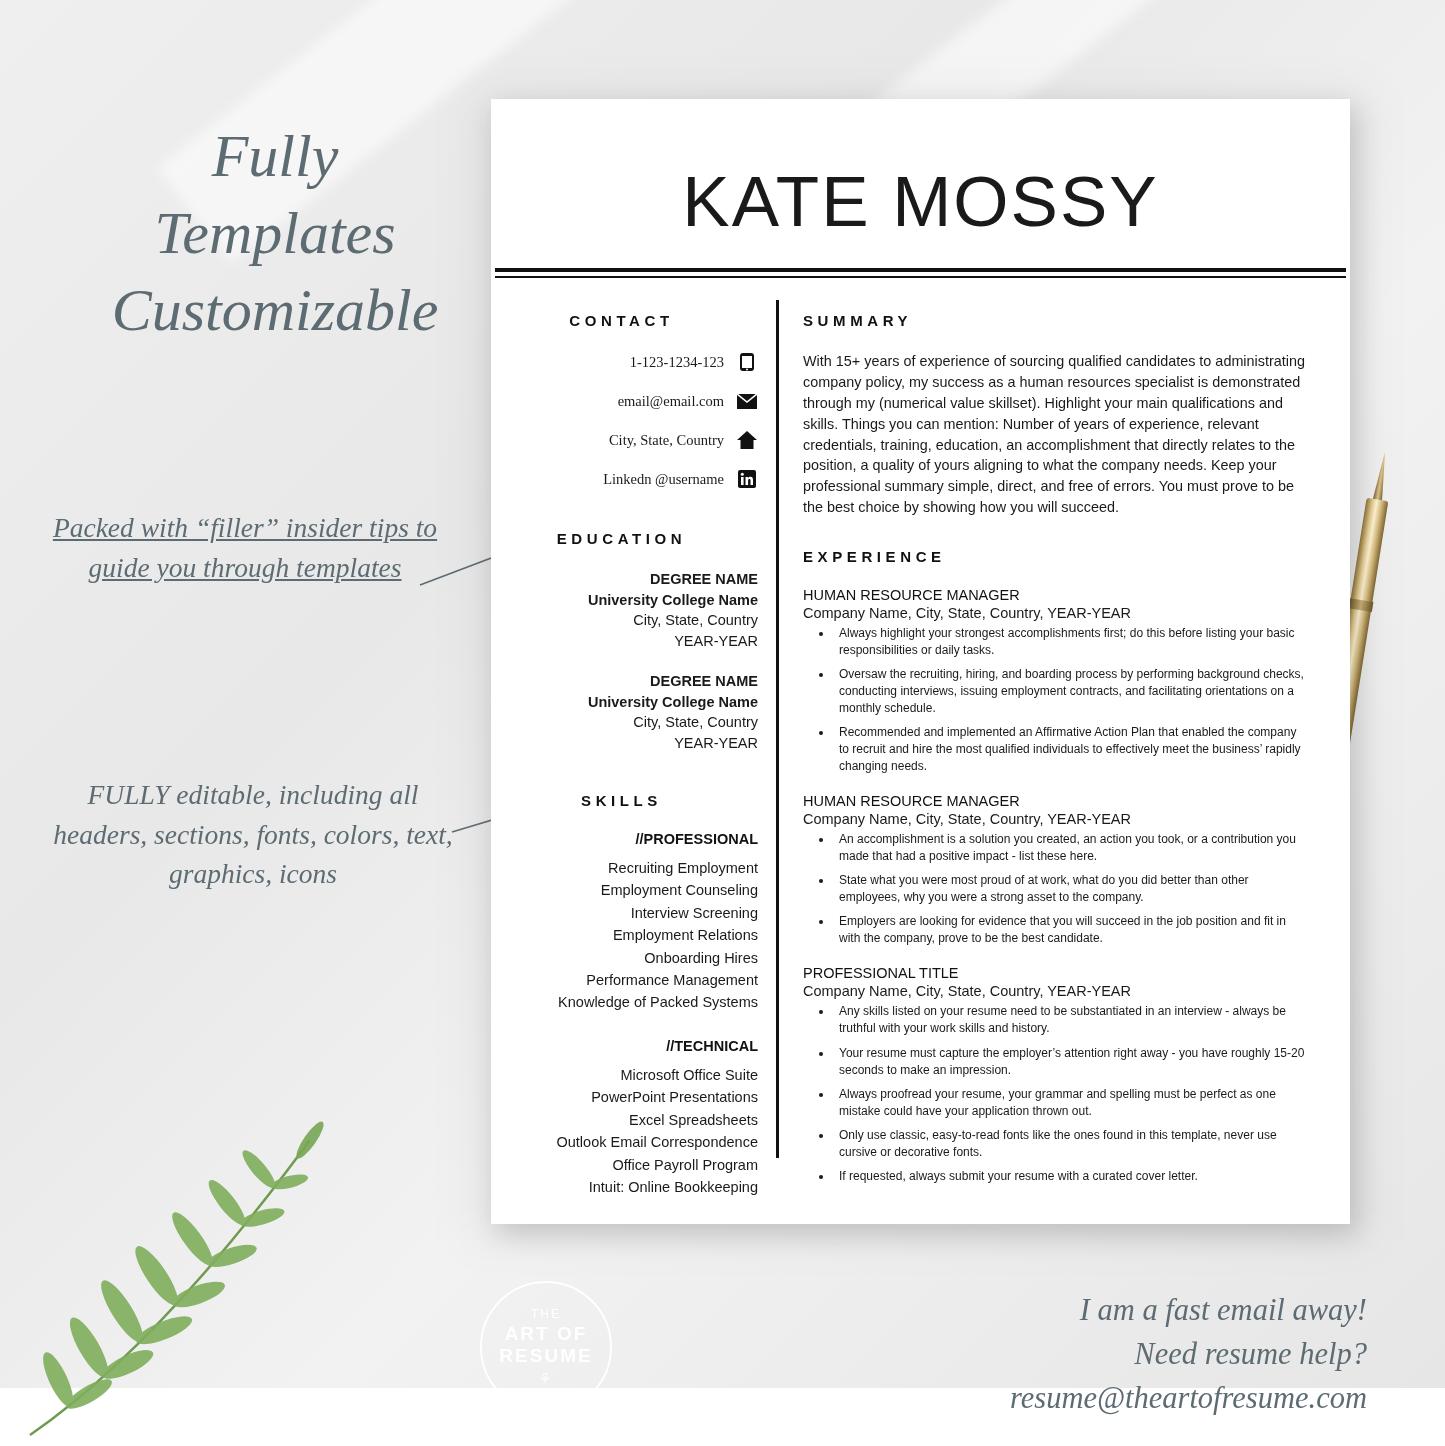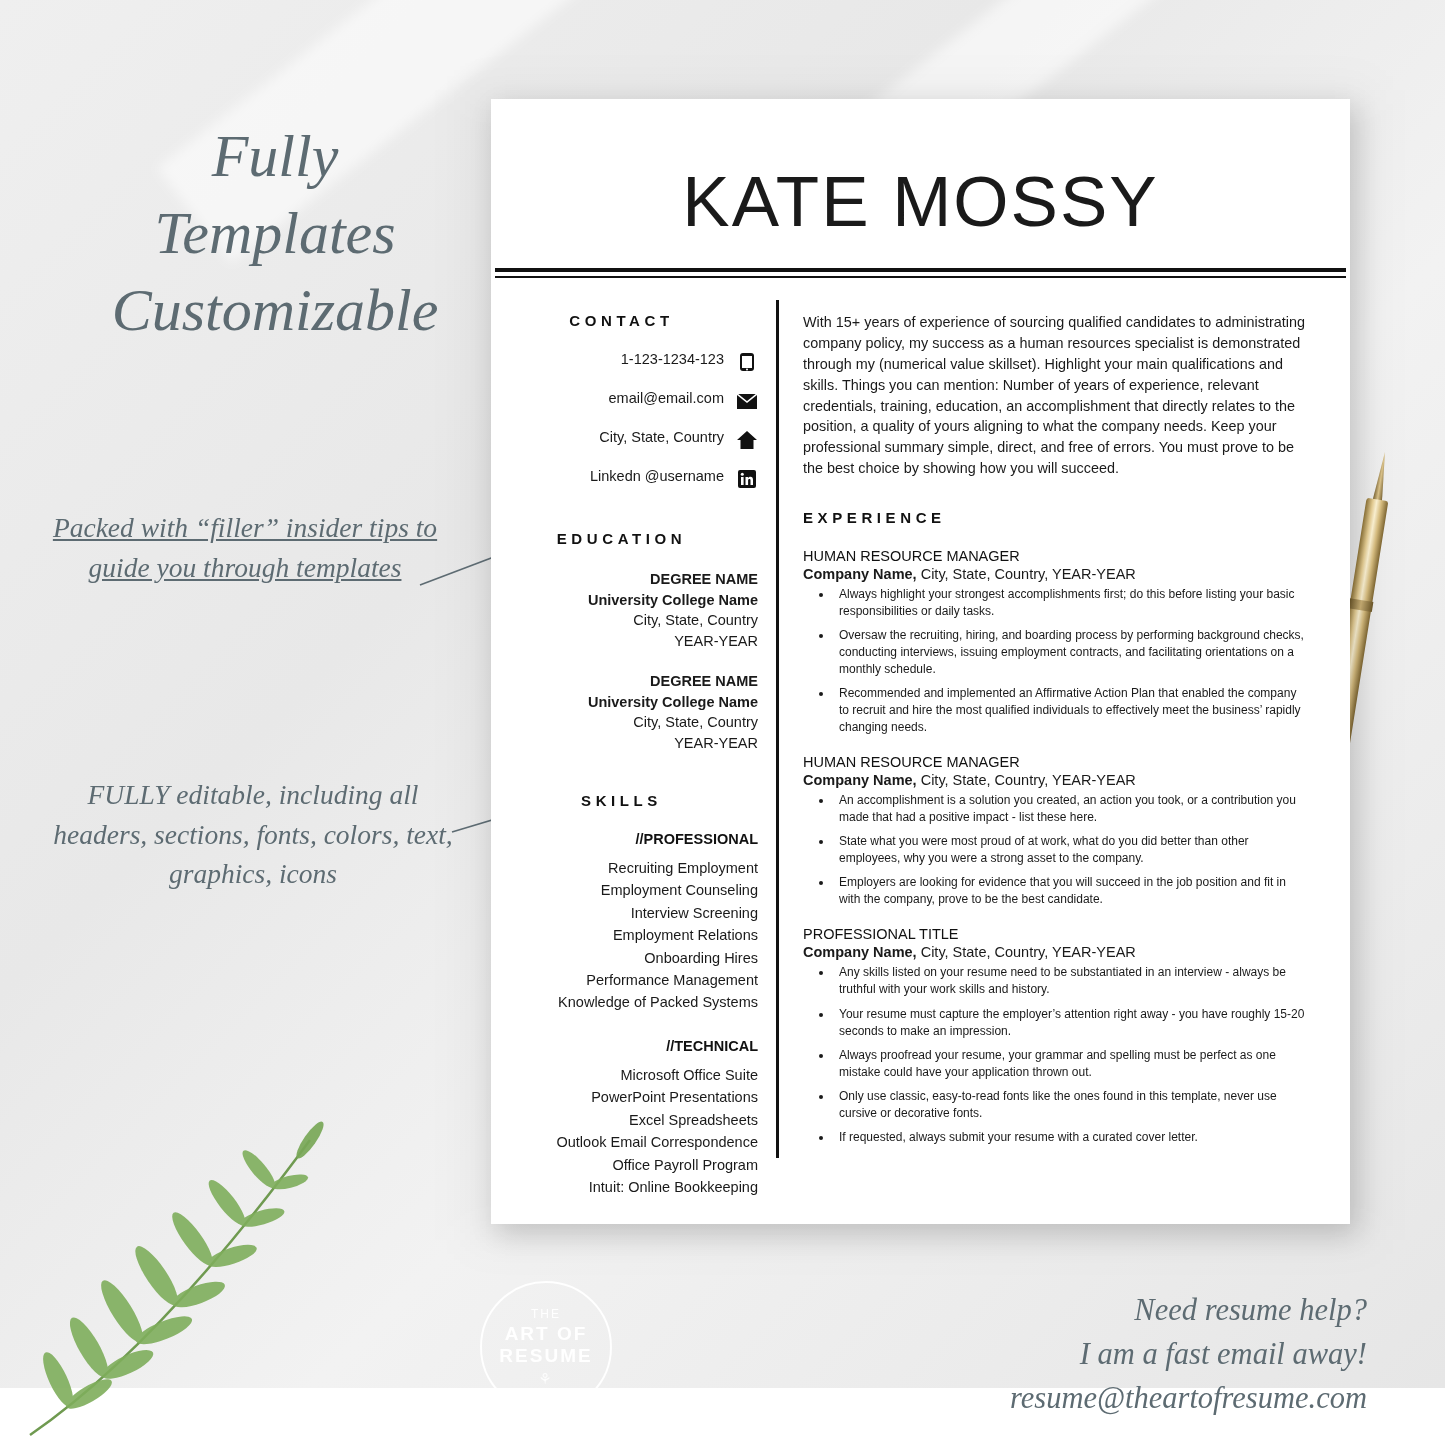--- a/index.html
+++ b/index.html
@@ -122,42 +122,42 @@
   .sec-head {
     font-size: 15px;
     font-weight: 700;
     letter-spacing: 4.6px;
     color: #111;
     margin-bottom: 22px;
   }
   .col-left .sec-head { text-align: center; padding-right: 6px; }
 
   .contact-row {
-    display: flex; justify-content: flex-end;
-    gap: 12px; margin-bottom: 17px;
+    display: flex; align-items: center; justify-content: flex-end;
+    gap: 12px; margin-bottom: 17px; font-family: Liberation Serif, serif;
   }
   .contact-row .txt { font-size: 14.5px; color: #1a1a1a; }
   .ico {
     width: 22px; height: 22px; display: inline-flex; align-items: center; justify-content: center;
     color: #111;
   }
   .ico svg { display: block; }
 
   .edu-block { margin-bottom: 20px; font-size: 14.5px; line-height: 1.42; color: #1a1a1a; }
   .edu-block .d { font-weight: 700; }
   .edu-block .u { font-weight: 700; }
 
   .skill-cat {
     font-size: 14.5px; font-weight: 700; color: #111; margin: 18px 0 10px 0;
   }
   .skill-item { font-size: 14.5px; color: #1a1a1a; line-height: 1.55; }
 
   .job-title { font-size: 14.5px; font-weight: 400; color: #111; margin-top: 4px; }
   .job-meta { font-size: 14.5px; color: #1a1a1a; margin: 2px 0 4px 0; }
-  .job-meta b { font-weight: 700; }
+  .job-meta b { font-weight: 400; }
   ul.bullets { margin: 0 0 18px 30px; }
   ul.bullets li {
     font-size: 12px; line-height: 1.42; color: #1a1a1a; margin-bottom: 7px; padding-left: 6px;
   }
   p.summary {
     font-size: 14.4px; line-height: 1.45; color: #1a1a1a; margin-bottom: 30px;
   }
 
   
   .pen {
@@ -203,22 +203,22 @@
   <div class="promo-note" id="note2">FULLY editable, including all headers, sections, fonts, colors, text, graphics, icons</div>
 
   <svg class="pointer-line" style="left:415px;top:425px;width:420px;height:170px;">
     <line x1="5" y1="160" x2="400" y2="10" stroke="#5d6b72" stroke-width="1.6"></line>
   </svg>
   <svg class="pointer-line" style="left:450px;top:790px;width:130px;height:50px;">
     <line x1="2" y1="42" x2="126" y2="5" stroke="#5d6b72" stroke-width="1.6"></line>
   </svg>
 
   <div class="bottom-promo">
+    <div>I am a fast email away!</div>
     <div>Need resume help?</div>
-    <div>I am a fast email away!</div>
     <div>resume@theartofresume.com</div>
   </div>
 
   <div class="logo">
     <div class="l1">THE</div>
     <div class="l2">ART OF</div>
     <div class="l3">RESUME</div>
     <div class="leaf">⚘</div>
   </div>
 
@@ -375,20 +375,21 @@
           <div class="skill-item">Outlook Email Correspondence</div>
           <div class="skill-item">Office Payroll Program</div>
           <div class="skill-item">Intuit: Online Bookkeeping</div>
         </div>
       </div>
 
       <div class="divider"></div>
 
       <div class="col-right">
 
+        <div class="sec-head">SUMMARY</div>
         <p class="summary">With 15+ years of experience of sourcing qualified candidates to administrating company policy, my success as a human resources specialist is demonstrated through my (numerical value skillset). Highlight your main qualifications and skills. Things you can mention: Number of years of experience, relevant credentials, training, education, an accomplishment that directly relates to the position, a quality of yours aligning to what the company needs. Keep your professional summary simple, direct, and free of errors. You must prove to be the best choice by showing how you will succeed.</p>
 
         <div class="sec-head">EXPERIENCE</div>
 
         <div>
           <div class="job-title">HUMAN RESOURCE MANAGER</div>
           <div class="job-meta">
             <b>Company Name,</b><span> City, State, Country, YEAR-YEAR</span>
           </div>
           <ul class="bullets">

